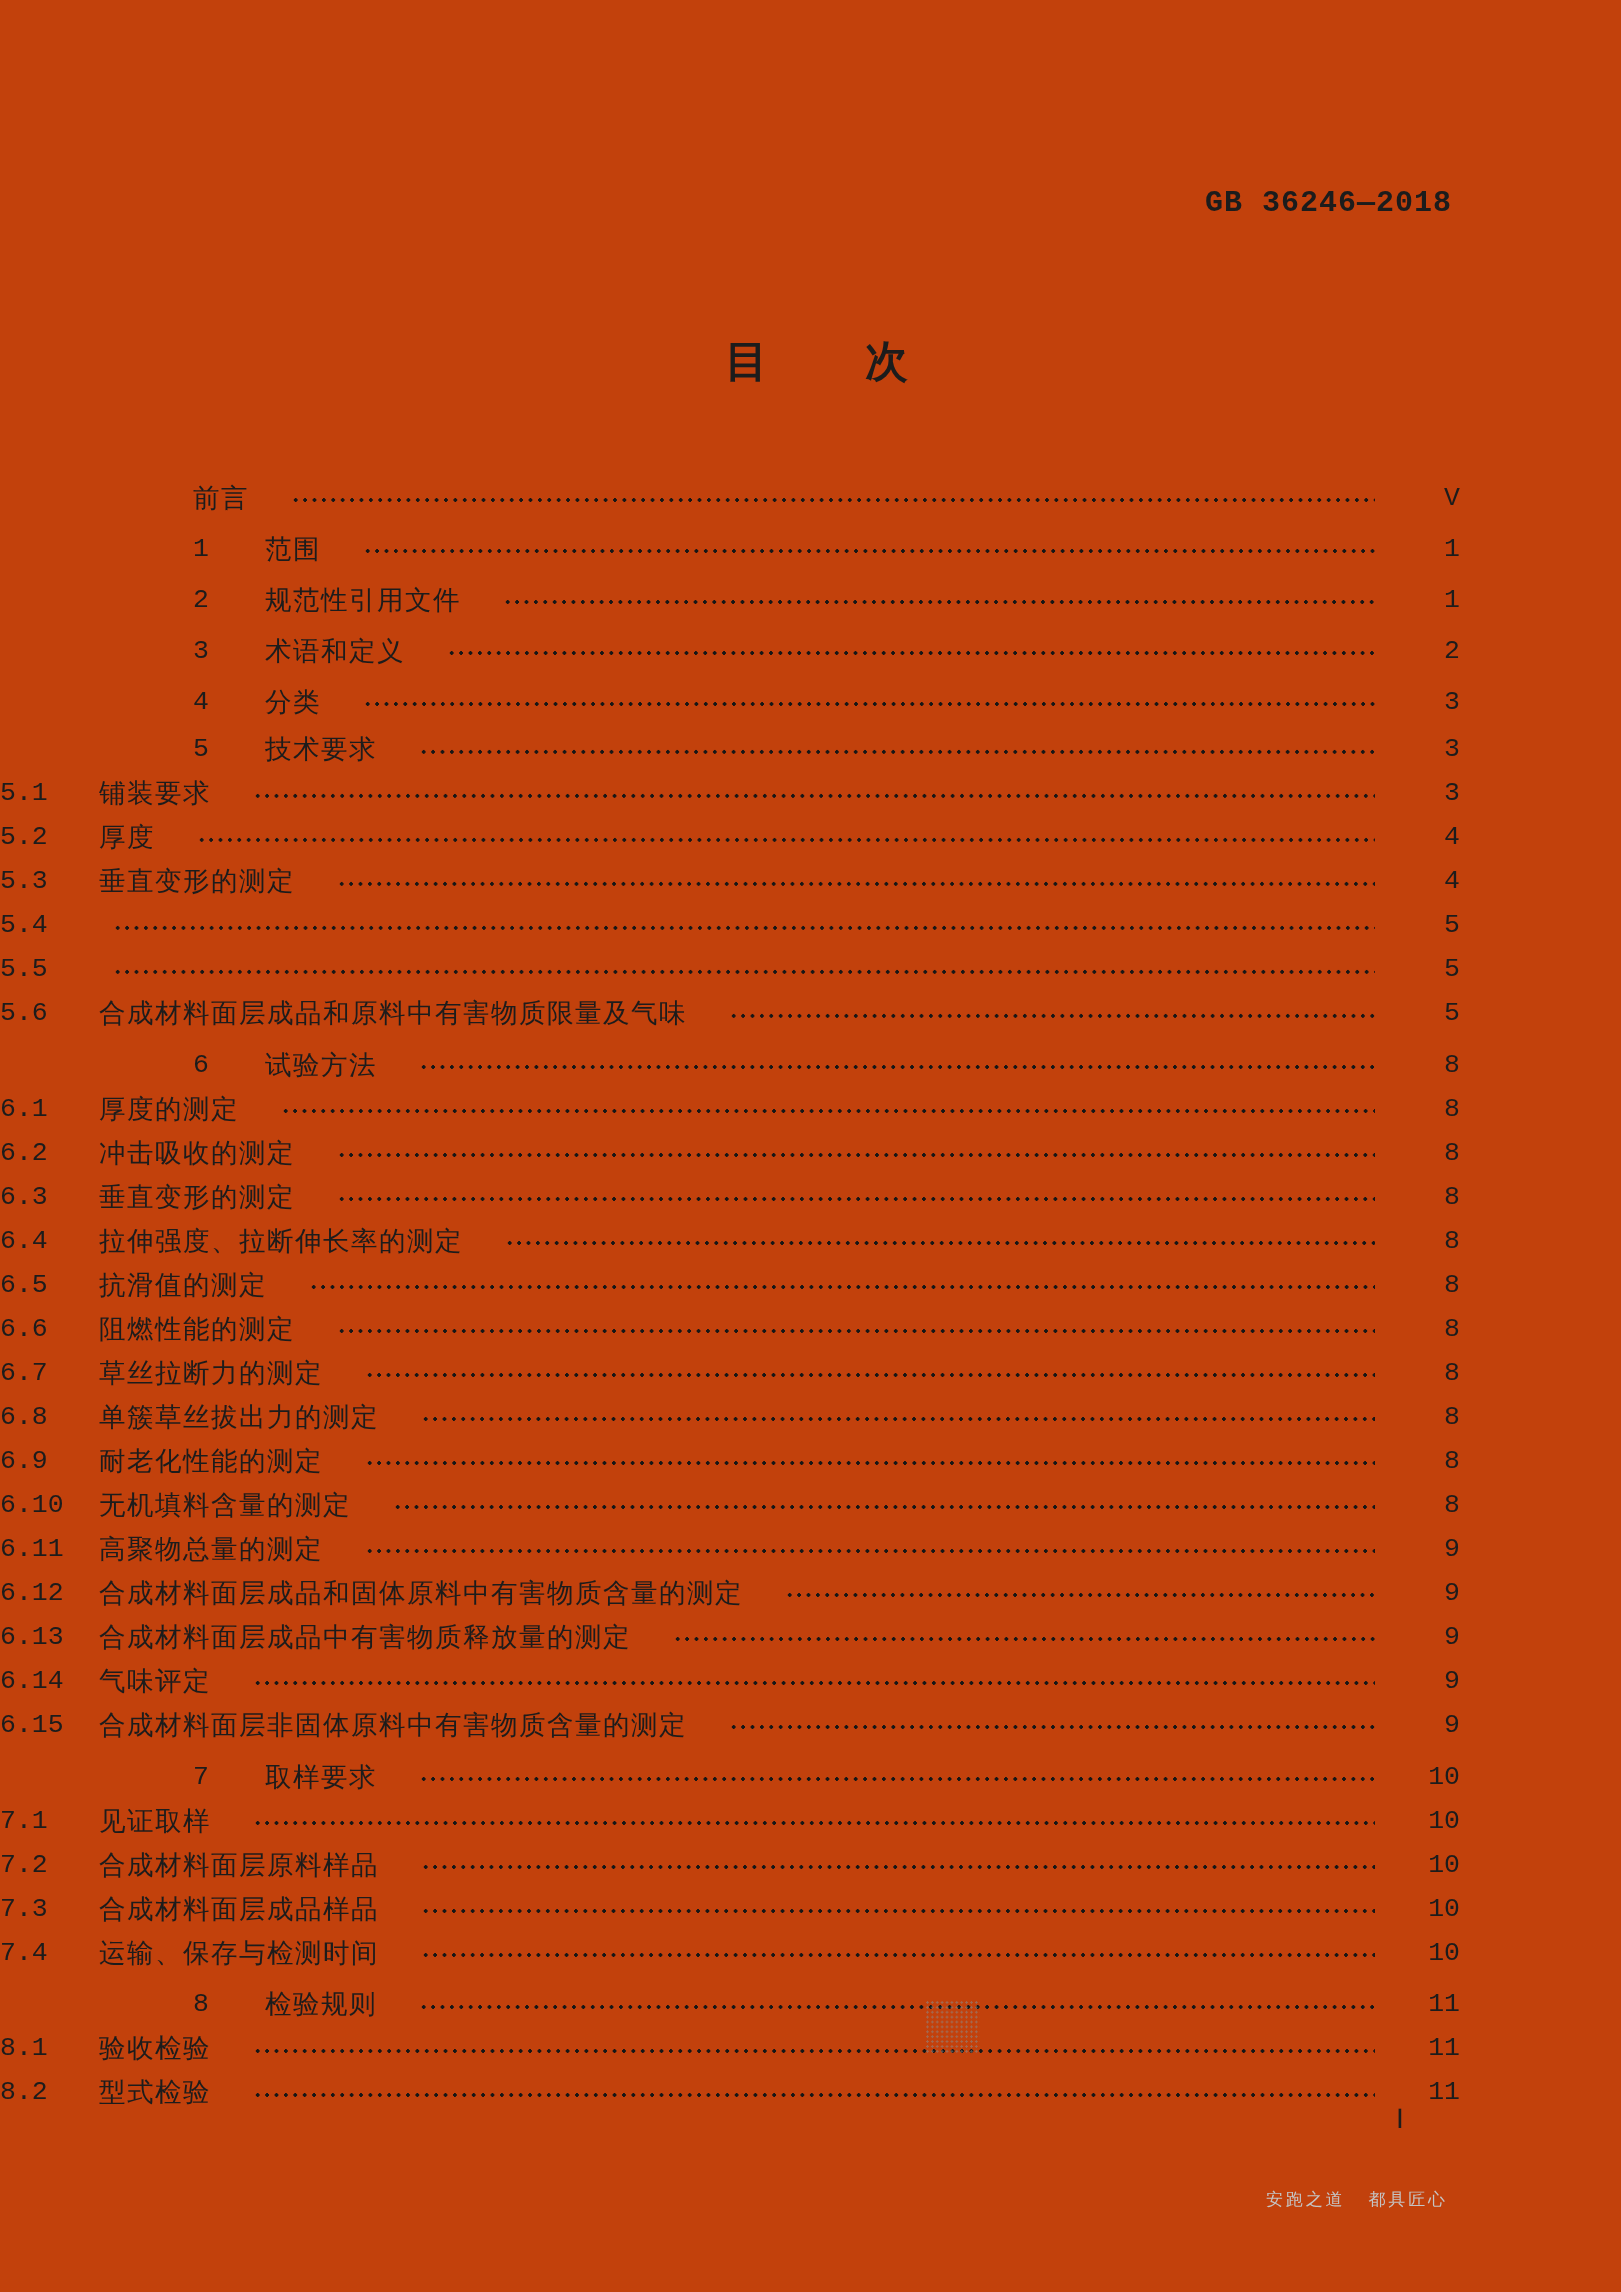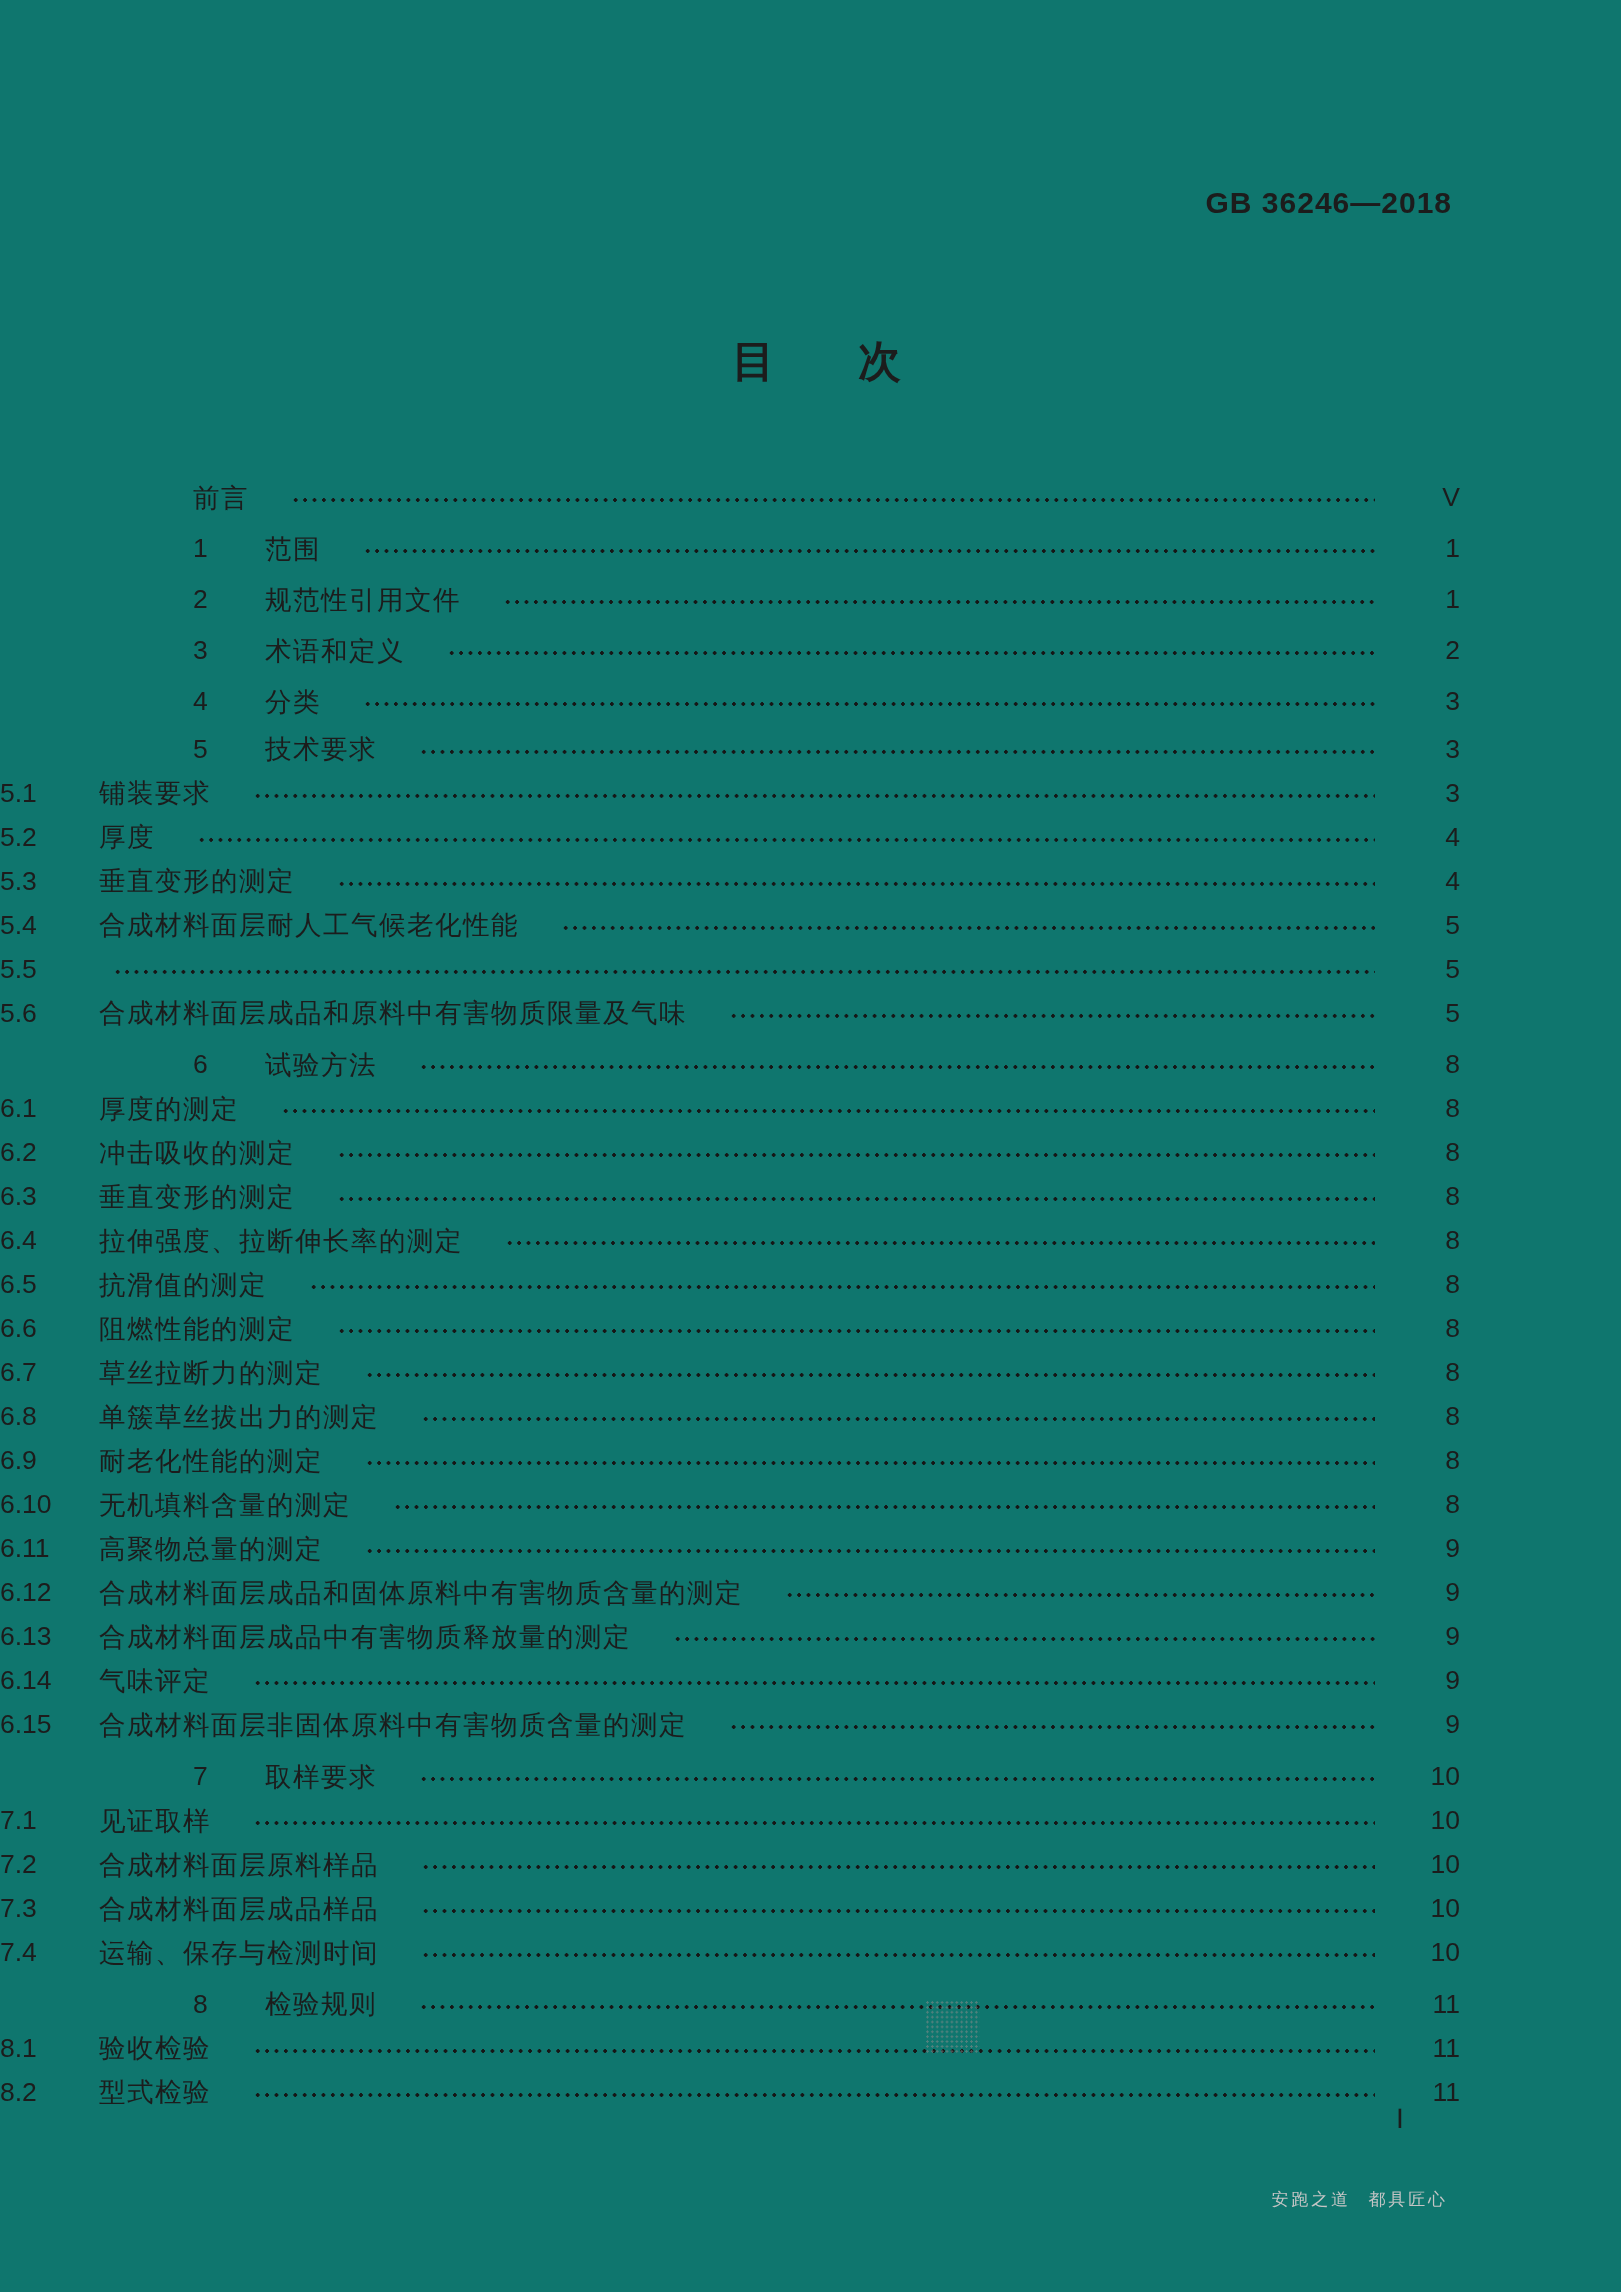--- a/index.html
+++ b/index.html
@@ -1,18 +1,18 @@
 <!DOCTYPE html>
 <html><head>
 <meta charset="utf-8">
 <style>
   html,body{margin:0;padding:0;background:#e9e9e9;}
   .page{
-    position:relative;width:1621px;height:2293px;background:#0f766e;
-    font-family:Liberation Sans, sans-serif;color:#1c1c1c;
+    position:relative;width:1621px;height:2293px;background:#c2410c;
+    font-family:Liberation Mono, monospace;color:#1c1c1c;
     overflow:hidden;margin:0 auto;
   }
   .header{
     position:absolute;top:186px;right:169px;
     font-size:30px;font-weight:bold;letter-spacing:1px;white-space:nowrap;
   }
   .title{
     position:absolute;top:333px;left:0;width:100%;text-align:center;
     font-size:43px;font-weight:bold;letter-spacing:2px;word-spacing:67px;
     white-space:nowrap;
@@ -102,21 +102,20 @@
         <span class="pagenum">4</span>
       </div>
       <div class="toc-row sub h45">
         <span class="num">5.3</span>
         <span class="label">垂直变形的测定</span>
         <span class="leader"></span>
         <span class="pagenum">4</span>
       </div>
       <div class="toc-row sub h45">
         <span class="num">5.4</span>
-        <span class="label">合成材料面层耐人工气候老化性能</span>
         <span class="leader"></span>
         <span class="pagenum">5</span>
       </div>
       <div class="toc-row sub h45">
         <span class="num">5.5</span>
         <span class="leader"></span>
         <span class="pagenum">5</span>
       </div>
       <div class="toc-row sub h45">
         <span class="num">5.6</span>

